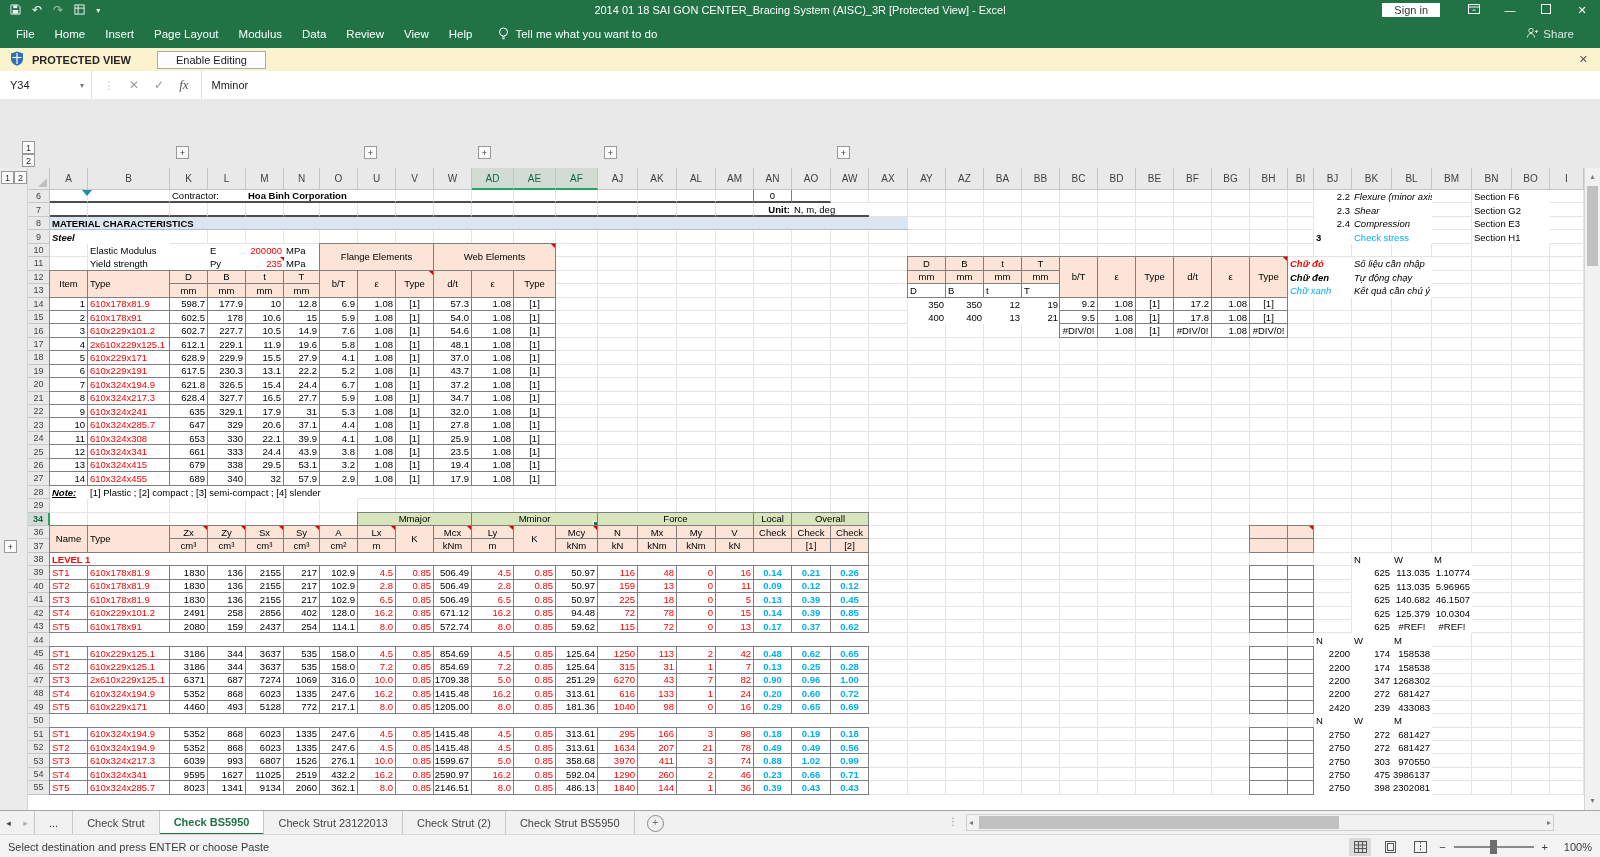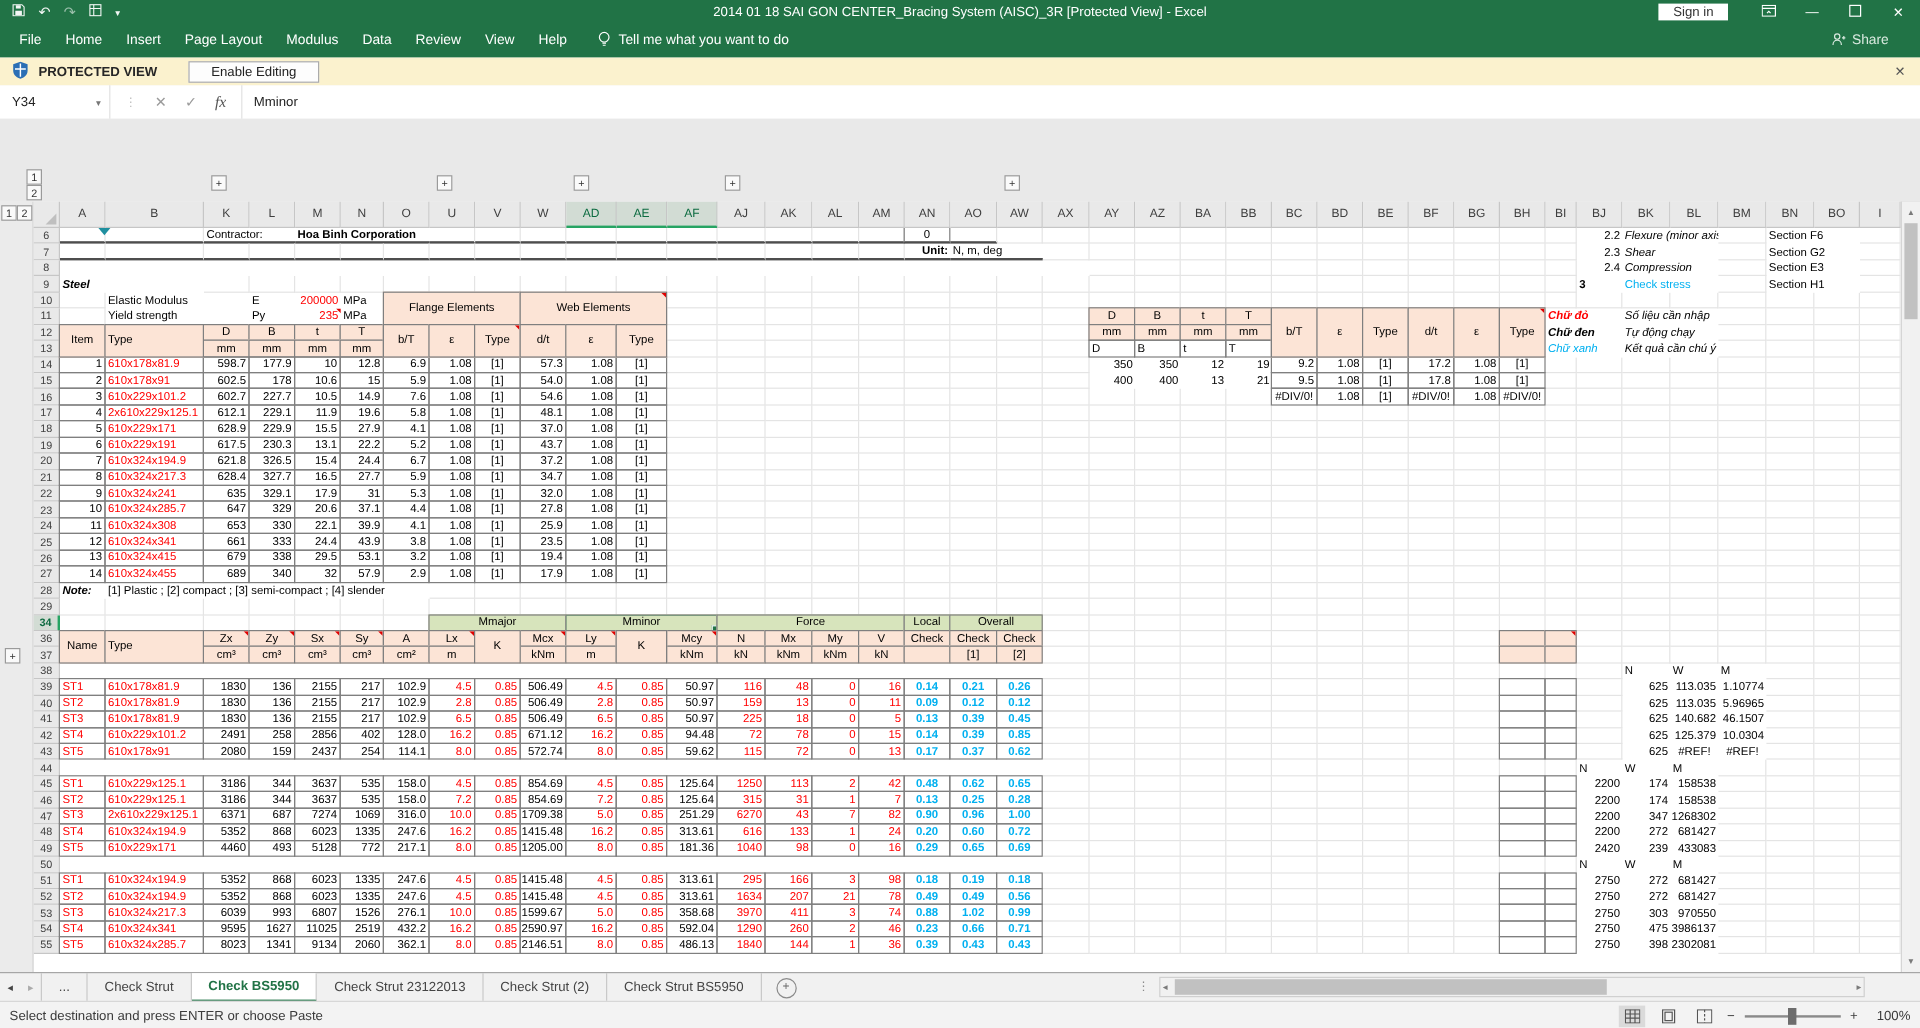--- a/index.html
+++ b/index.html
@@ -51,21 +51,21 @@
   .bd{border:1px solid #7F7F7F;margin:-1px 0 0 -1px;z-index:1}
   .sp2{height:calc(200% + 1px);z-index:2}
   .sp3{height:calc(300% + 1px);z-index:2}
   .peach{background:#FCE4D6}
   .green{background:#D7E4BC}
   .blueband{background:#DCE6F1;border-bottom:1px solid #AABFD8}
   .red{color:#FF0000}
   .cy{color:#00B0F0}
   .cyb{color:#00B0F0;font-weight:bold}
   .L{justify-content:flex-start}.R{justify-content:flex-end}.C{justify-content:center}
-  .bold{font-weight:bold}.ital{font-style:italic}.und{}
+  .bold{font-weight:bold}.ital{font-style:italic}.und{text-decoration:underline}
   .bb2{border-bottom:2px solid #4D4D4D !important}
   .cmt::after{content:'';position:absolute;top:0;right:0;border-top:4px solid #E00000;border-left:4px solid transparent;z-index:3}
   .sel::before{content:'';position:absolute;top:-2px;left:-2px;right:-2px;bottom:-2px;border:2px solid #217346;z-index:4}
   .sel::after{content:'';position:absolute;right:-3px;bottom:-3px;width:5px;height:5px;background:#217346;border:1px solid #fff;z-index:5}
   .marker{position:absolute;width:0;height:0;border-left:5px solid transparent;border-right:5px solid transparent;border-top:6px solid #1F8F9F}
   
   .vscroll{position:absolute;right:0;top:168px;width:16px;height:642px;background:#F1F1F1;border-left:1px solid #D5D5D5;box-sizing:border-box;font-size:8px;color:#7a7a7a;text-align:center}
   .vthumb{position:absolute;left:2px;top:18px;width:11px;height:80px;background:#C1C1C1}
   .varr{position:absolute;left:0;width:15px;height:16px;line-height:16px}
   
@@ -305,20 +305,21 @@
           <div class="cell gl" style="grid-column:32"></div>
           <div class="cell gl" style="grid-column:33"></div>
           <div class="cell R" style="grid-column:34 / span 1">2.3</div>
           <div class="cell L ital" style="grid-column:35 / span 2">Shear</div>
           <div class="cell gl" style="grid-column:37"></div>
           <div class="cell L" style="grid-column:38 / span 2">Section G2</div>
           <div class="cell gl" style="grid-column:40"></div>
         </div>
         <div class="srow" style="grid-template-columns:22px 38px 82px 38px 38px 38px 36px 38px 38px 38px 38px 42px 42px 42px 40px 39px 39px 38px 38px 39px 38px 39px 38px 38px 38px 38px 38px 38px 38px 38px 38px 38px 26px 38px 40px 40px 40px 40px 38px 34px">
           <div class="rnum">8</div>
+          <div class="cell L bold blueband" style="grid-column:2 / span 21">MATERIAL CHARACTERISTICS</div>
           <div class="cell gl" style="grid-column:23"></div>
           <div class="cell gl" style="grid-column:24"></div>
           <div class="cell gl" style="grid-column:25"></div>
           <div class="cell gl" style="grid-column:26"></div>
           <div class="cell gl" style="grid-column:27"></div>
           <div class="cell gl" style="grid-column:28"></div>
           <div class="cell gl" style="grid-column:29"></div>
           <div class="cell gl" style="grid-column:30"></div>
           <div class="cell gl" style="grid-column:31"></div>
           <div class="cell gl" style="grid-column:32"></div>
@@ -1304,20 +1305,21 @@
           <div class="cell gl" style="grid-column:34"></div>
           <div class="cell gl" style="grid-column:35"></div>
           <div class="cell gl" style="grid-column:36"></div>
           <div class="cell gl" style="grid-column:37"></div>
           <div class="cell gl" style="grid-column:38"></div>
           <div class="cell gl" style="grid-column:39"></div>
           <div class="cell gl" style="grid-column:40"></div>
         </div>
         <div class="srow" style="grid-template-columns:22px 38px 82px 38px 38px 38px 36px 38px 38px 38px 38px 42px 42px 42px 40px 39px 39px 38px 38px 39px 38px 39px 38px 38px 38px 38px 38px 38px 38px 38px 38px 38px 26px 38px 40px 40px 40px 40px 38px 34px">
           <div class="rnum">38</div>
+          <div class="cell L red bold bd" style="grid-column:2 / span 20">LEVEL 1</div>
           <div class="cell gl" style="grid-column:22"></div>
           <div class="cell gl" style="grid-column:23"></div>
           <div class="cell gl" style="grid-column:24"></div>
           <div class="cell gl" style="grid-column:25"></div>
           <div class="cell gl" style="grid-column:26"></div>
           <div class="cell gl" style="grid-column:27"></div>
           <div class="cell gl" style="grid-column:28"></div>
           <div class="cell gl" style="grid-column:29"></div>
           <div class="cell gl" style="grid-column:30"></div>
           <div class="cell gl" style="grid-column:31"></div>

